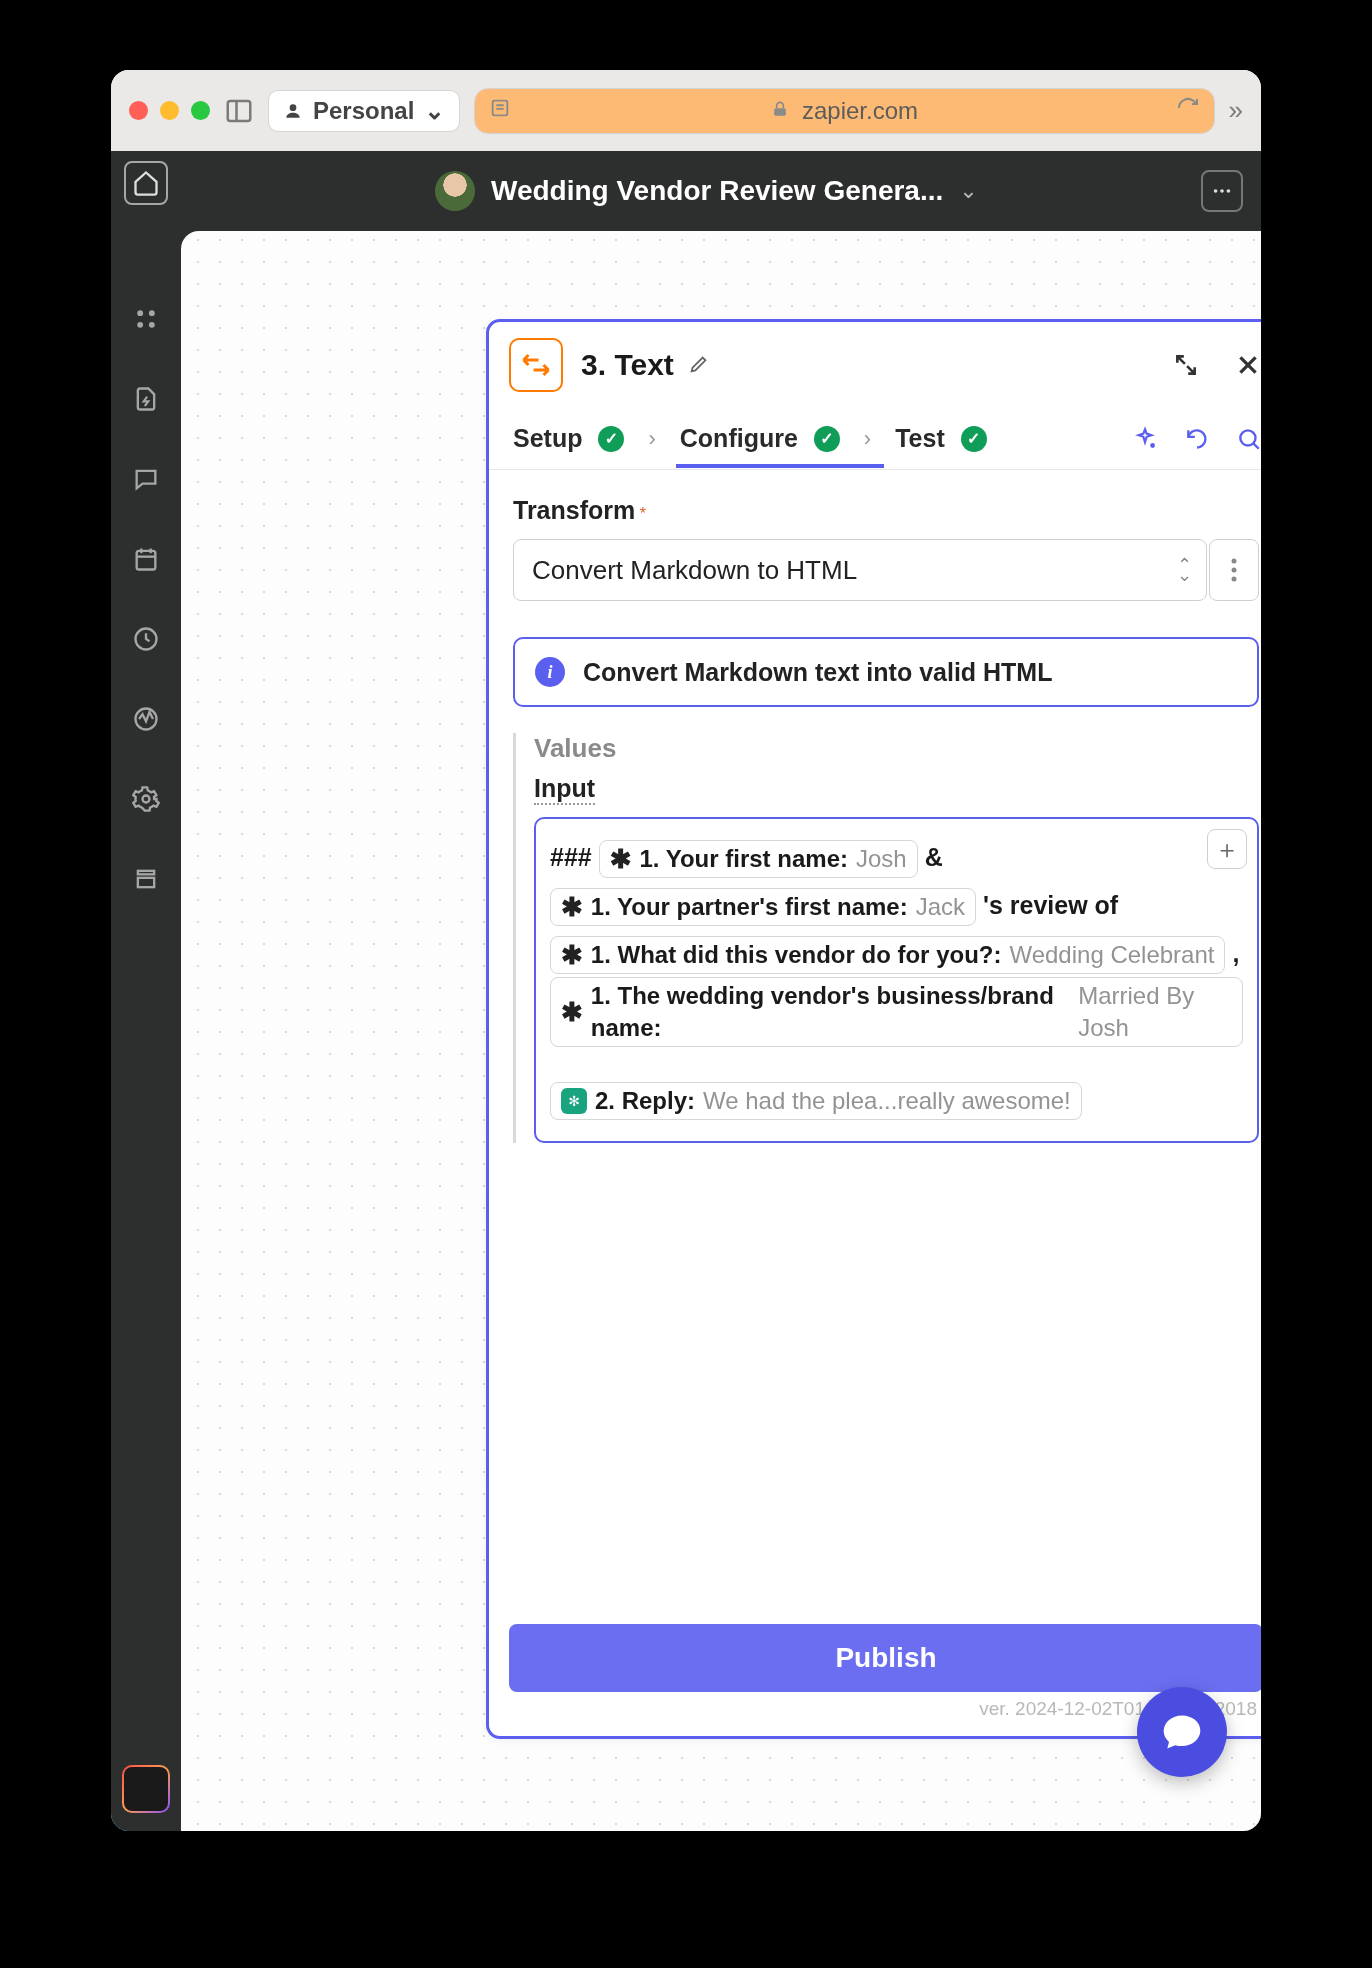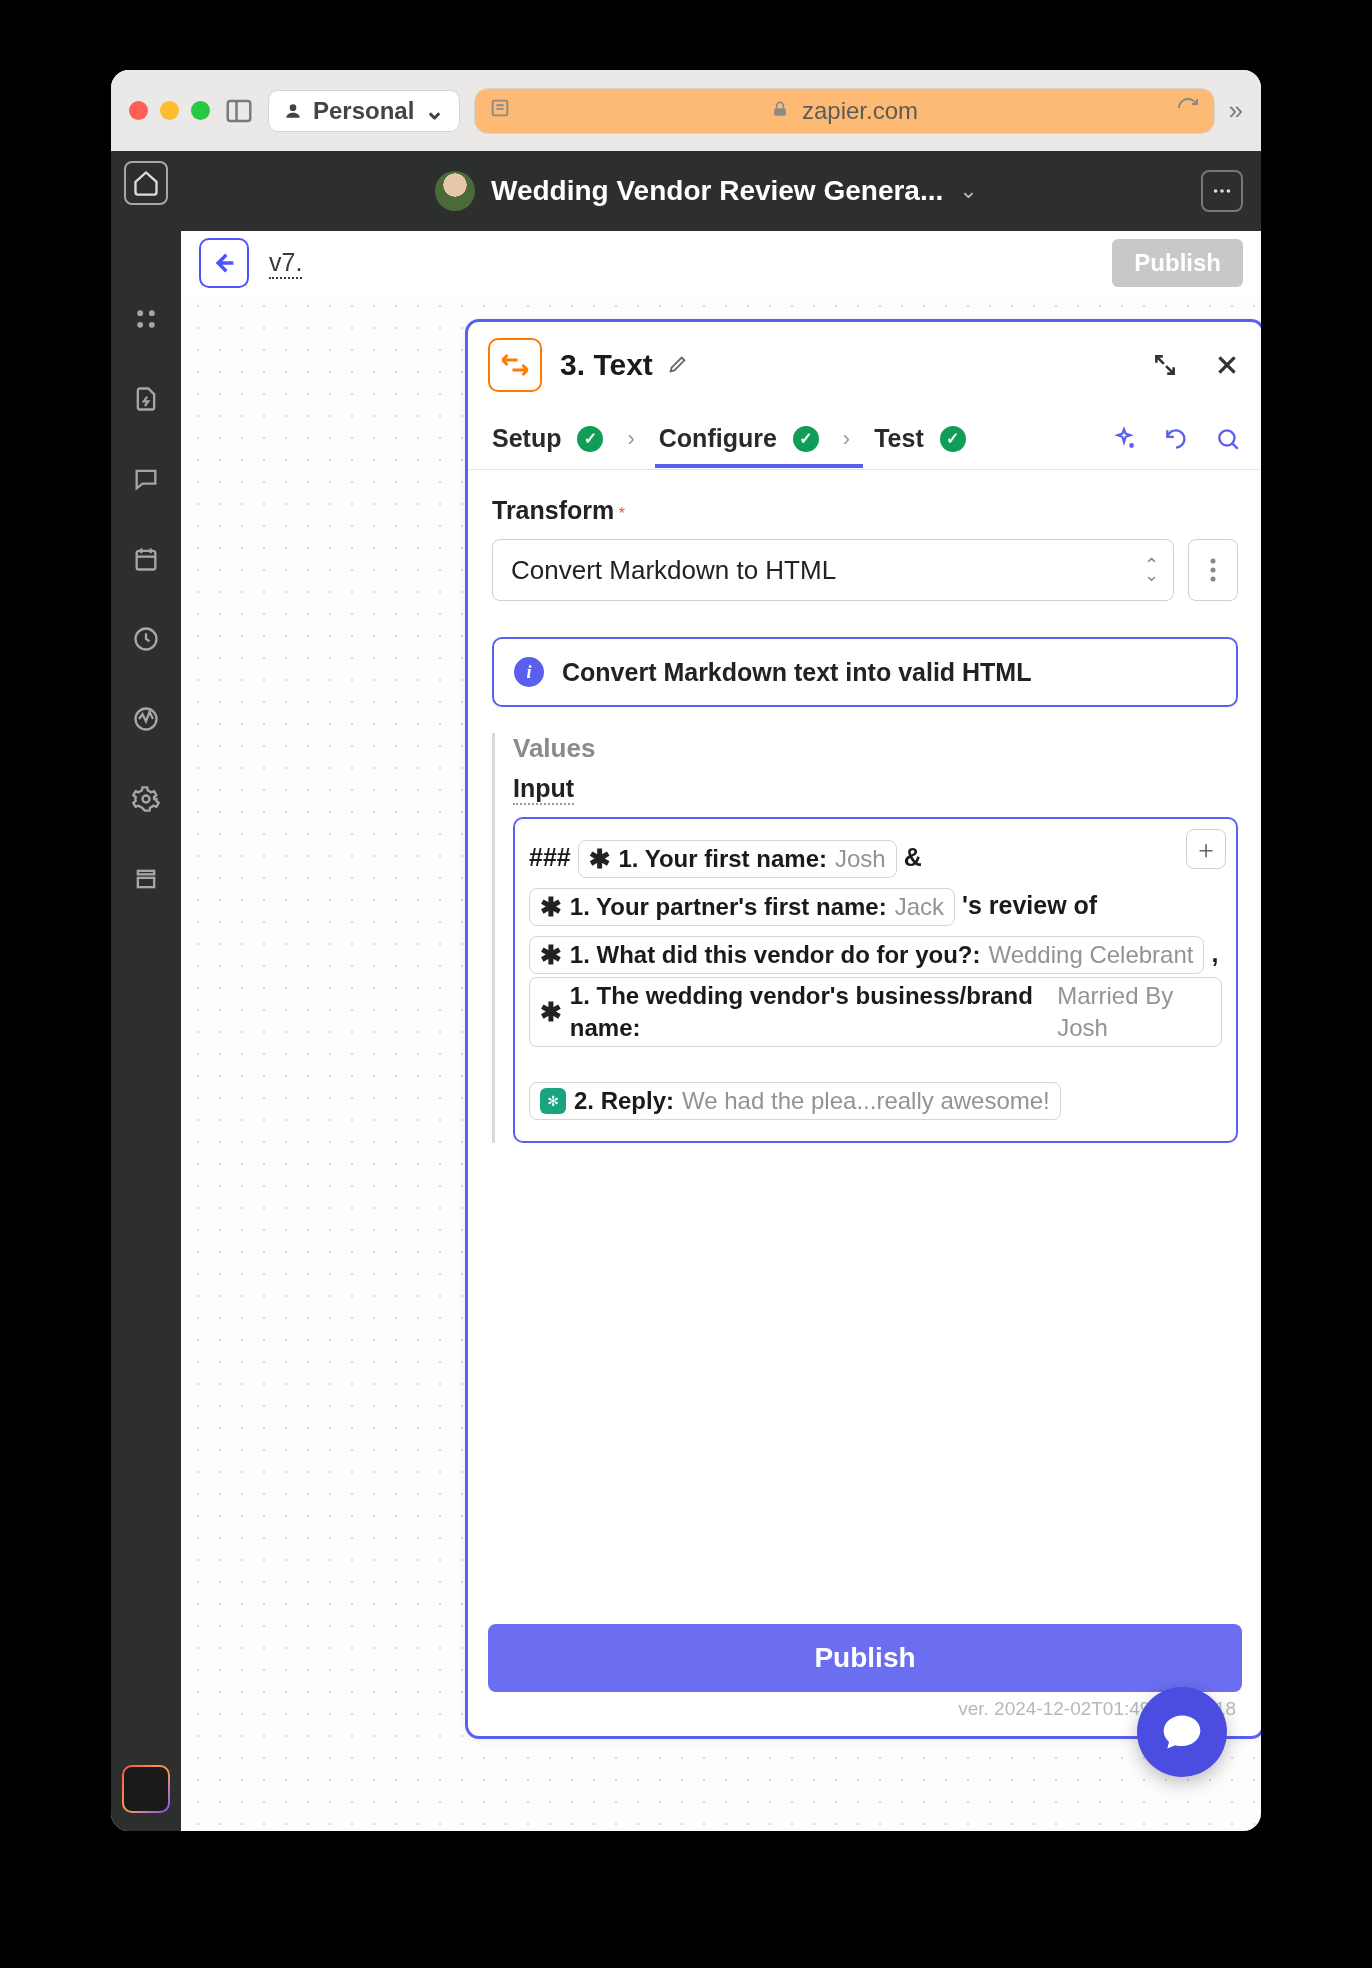--- a/index.html
+++ b/index.html
@@ -141,21 +141,21 @@
   border-bottom: 2px dotted #3a3a3a; text-decoration: none;
 }
 .canvas-header .spacer { flex: 1; }
 .publish-btn {
   background: #c8c8c8; color: #fff; font-weight: 700;
   font-size: 24px; padding: 10px 22px; border-radius: 6px;
 }
 
 .step-card {
   position: absolute;
-  left: 284px; top: 88px;
+  left: 305px; top: 88px;
   width: 800px;
   background: #fff;
   border: 3px solid #5b5fef;
   border-radius: 14px;
   display: flex; flex-direction: column;
   box-shadow: 0 2px 10px rgba(0,0,0,0.06);
 }
 .card-header {
   display: flex; align-items: center; padding: 16px 20px; gap: 18px;
 }
@@ -191,21 +191,21 @@
 .tab-chev { color: #999; font-size: 22px; }
 .tabs .spacer { flex: 1; }
 .tabs-actions { display: flex; gap: 24px; color: #5b5fef; }
 .tabs-actions .ic { width: 28px; height: 28px; display:flex;align-items:center;justify-content:center; }
 
 .body {
   padding: 26px 24px 10px 24px;
 }
 .label { font-size: 25px; font-weight: 700; color: #222; }
 .req { color: #e25d2a; }
-.select-row { display: flex; gap: 14px; margin-top: 14px; }
+.select-row { display: flex; gap: 2px; margin-top: 14px; }
 .select {
   flex: 1; border: 1.5px solid #cfcfcf; border-radius: 8px;
   height: 62px; display: flex; align-items: center; padding: 0 18px;
   font-size: 26px; color: #222; position: relative; background: #fff;
 }
 .select .updown { position: absolute; right: 14px; color: #888; font-size: 18px; line-height: 10px; }
 .kebab {
   width: 50px; border: 1.5px solid #cfcfcf; border-radius: 8px;
   display: flex; align-items: center; justify-content: center; color: #888;
 }
@@ -410,31 +410,20 @@
           <svg width="22" height="22" viewBox="0 0 24 24" fill="currentColor">
               <circle cx="5" cy="12" r="2"></circle>
               <circle cx="12" cy="12" r="2"></circle>
               <circle cx="19" cy="12" r="2"></circle>
             </svg>
         </div>
       </div>
 
       <div class="canvas-wrap">
         <div class="canvas">
-          <div class="canvas-header">
-            <div class="back-btn">
-              <svg width="28" height="28" viewBox="0 0 24 24" fill="none" stroke="currentColor" stroke-width="3">
-                  <path d="M14 5l-7 7 7 7"></path>
-                  <line x1="7" y1="12" x2="20" y2="12"></line>
-                </svg>
-            </div>
-            <span class="ver-link">v7.</span>
-            <div class="spacer"></div>
-            <div class="publish-btn">Publish</div>
-          </div>
 
           <div class="step-card">
             <div class="card-header">
               <div class="step-icon">
                 <svg width="30" height="30" viewBox="0 0 24 24" fill="none" stroke="currentColor" stroke-width="2.4">
                     <path d="M2 8h12M2 8l4-4M2 8l4 4"></path>
                     <path d="M22 16H10M22 16l-4-4M22 16l-4 4"></path>
                   </svg>
               </div>
               <div class="step-title">

